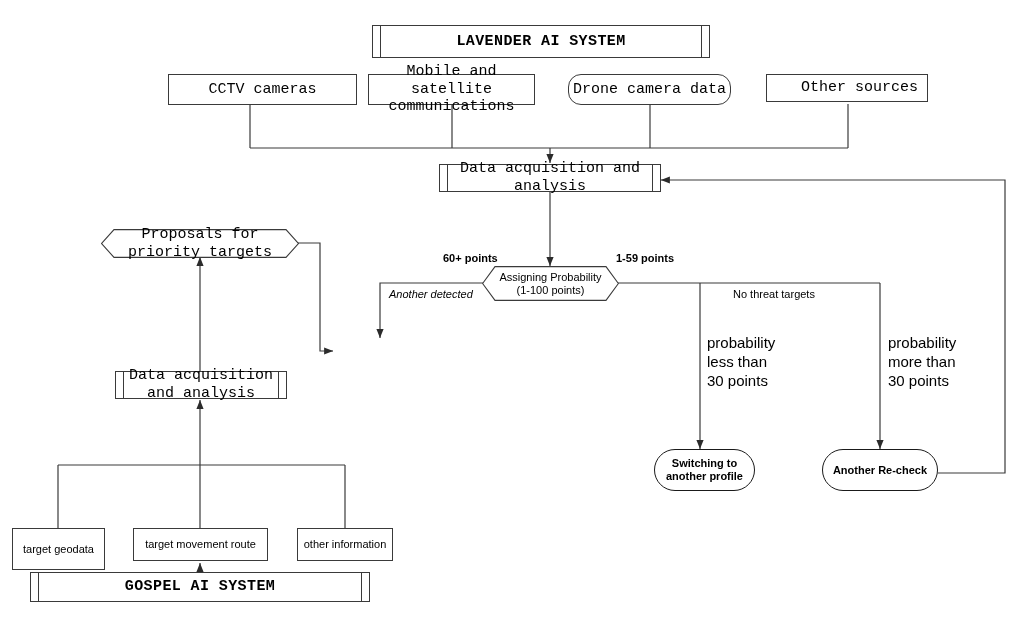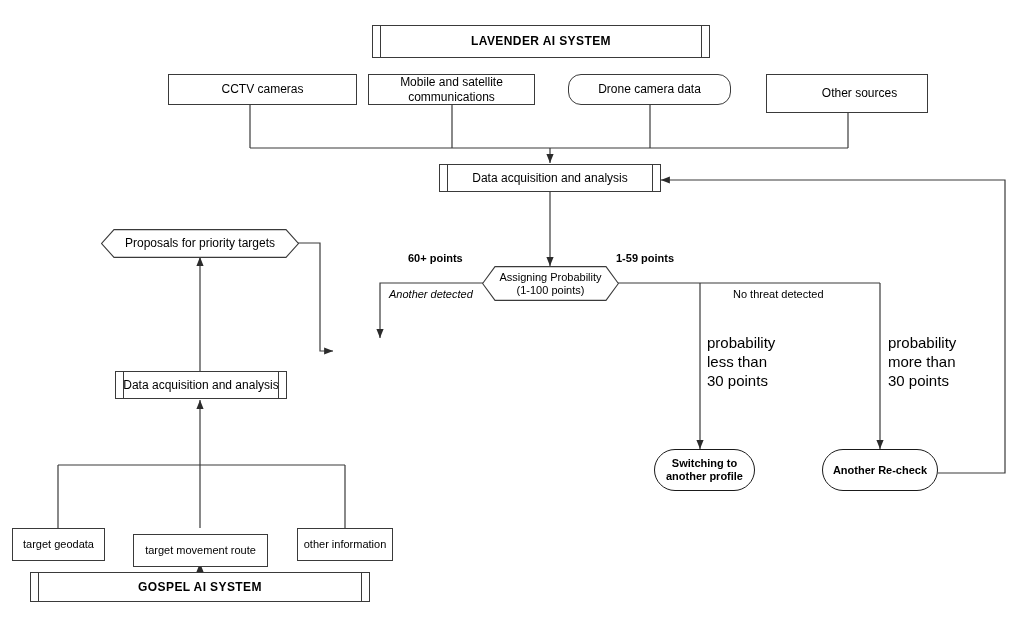--- a/index.html
+++ b/index.html
@@ -75,21 +75,21 @@
     z-index: 2;
     width: 100%;
     text-align: center;
   }
   .lbl {
     position: absolute;
     color: #000000;
     line-height: 1.25;
     white-space: pre-line;
   }
-  .t12 { font-size: 12px; }
+  .t12 { font-size: 15px; font-family: Liberation Mono, monospace; }
   .t11 { font-size: 11px; }
   .t105 { font-size: 15px; }
   .bold { font-weight: bold; }
   .ital { font-style: italic; }
   .ls1 { letter-spacing: 0.4px; }
 </style>
 </head>
 <body>
 
 <div id="canvas">
@@ -146,21 +146,21 @@
 
   <div class="node rect t12" style="left:368px; top:74px; width:167px; height:31px; white-space:pre-line;">
     <span style="white-space:pre-line;">Mobile and satellite
 communications</span>
   </div>
 
   <div class="node rect t12" style="left:568px; top:74px; width:163px; height:31px;border-radius:13px;">
     <span>Drone camera data</span>
   </div>
 
-  <div class="node rect t12" style="left:766px; top:74px; width:162px; height:39px;padding-left:25px;">
+  <div class="node rect t12" style="left:766px; top:74px; width:162px; height:28px;padding-left:25px;">
     <span>Other sources</span>
   </div>
 
   <div class="node pproc t12" style="left:439px; top:164px; width:222px; height:28px;">
     <span>Data acquisition and analysis</span>
   </div>
 
   <div class="node hexwrap t11" style="left:482px; top:266px; width:137px; height:35px;">
     <svg class="hexsvg" viewBox="0 0 137 35" preserveAspectRatio="none">
       <polygon points="13,0.6 124,0.6 136.4,17.5 124,34.4 13,34.4 0.6,17.5" fill="#ffffff" stroke="#3a3a3a" stroke-width="1.1" vector-effect="non-scaling-stroke"></polygon>
@@ -183,43 +183,43 @@
   </div>
 
   <div class="node stadium t11 bold" style="left:822px; top:449px; width:116px; height:42px;text-align:center;">
     <span>Another Re-check</span>
   </div>
 
   <div class="node pproc t12" style="left:115px; top:371px; width:172px; height:28px;">
     <span>Data acquisition and analysis</span>
   </div>
 
-  <div class="node rect t11" style="left:12px; top:528px; width:93px; height:33px;text-align:center;">
+  <div class="node rect t11" style="left:12px; top:528px; width:93px; height:42px;text-align:center;">
     <span>target geodata</span>
   </div>
 
-  <div class="node rect t11" style="left:133px; top:528px; width:135px; height:33px;margin-top:6px;">
+  <div class="node rect t11" style="left:133px; top:528px; width:135px; height:33px;">
     <span>target movement route</span>
   </div>
 
   <div class="node rect t11" style="left:297px; top:528px; width:96px; height:33px;">
     <span>other information</span>
   </div>
 
   <div class="node pproc t12 bold ls1" style="left:30px; top:572px; width:340px; height:30px;">
     <span>GOSPEL AI SYSTEM</span>
   </div>
 
-  <div class="lbl t11 bold" style="left:408px; top:252px;text-align:center;">60+ points</div>
+  <div class="lbl t11 bold" style="left:443px; top:252px;text-align:center;">60+ points</div>
 
   <div class="lbl t11 bold" style="left:616px; top:252px;">1-59 points</div>
 
   <div class="lbl t11 ital" style="left:389px; top:288px;">Another detected</div>
 
-  <div class="lbl t11" style="left:733px; top:288px;">No threat detected</div>
+  <div class="lbl t11" style="left:733px; top:288px;">No threat targets</div>
 
   <div class="lbl t105" style="left:707px; top:334px;">probability
 less than
 30 points</div>
 
   <div class="lbl t105" style="left:888px; top:334px;">probability
 more than
 30 points</div>
 
 </div>

